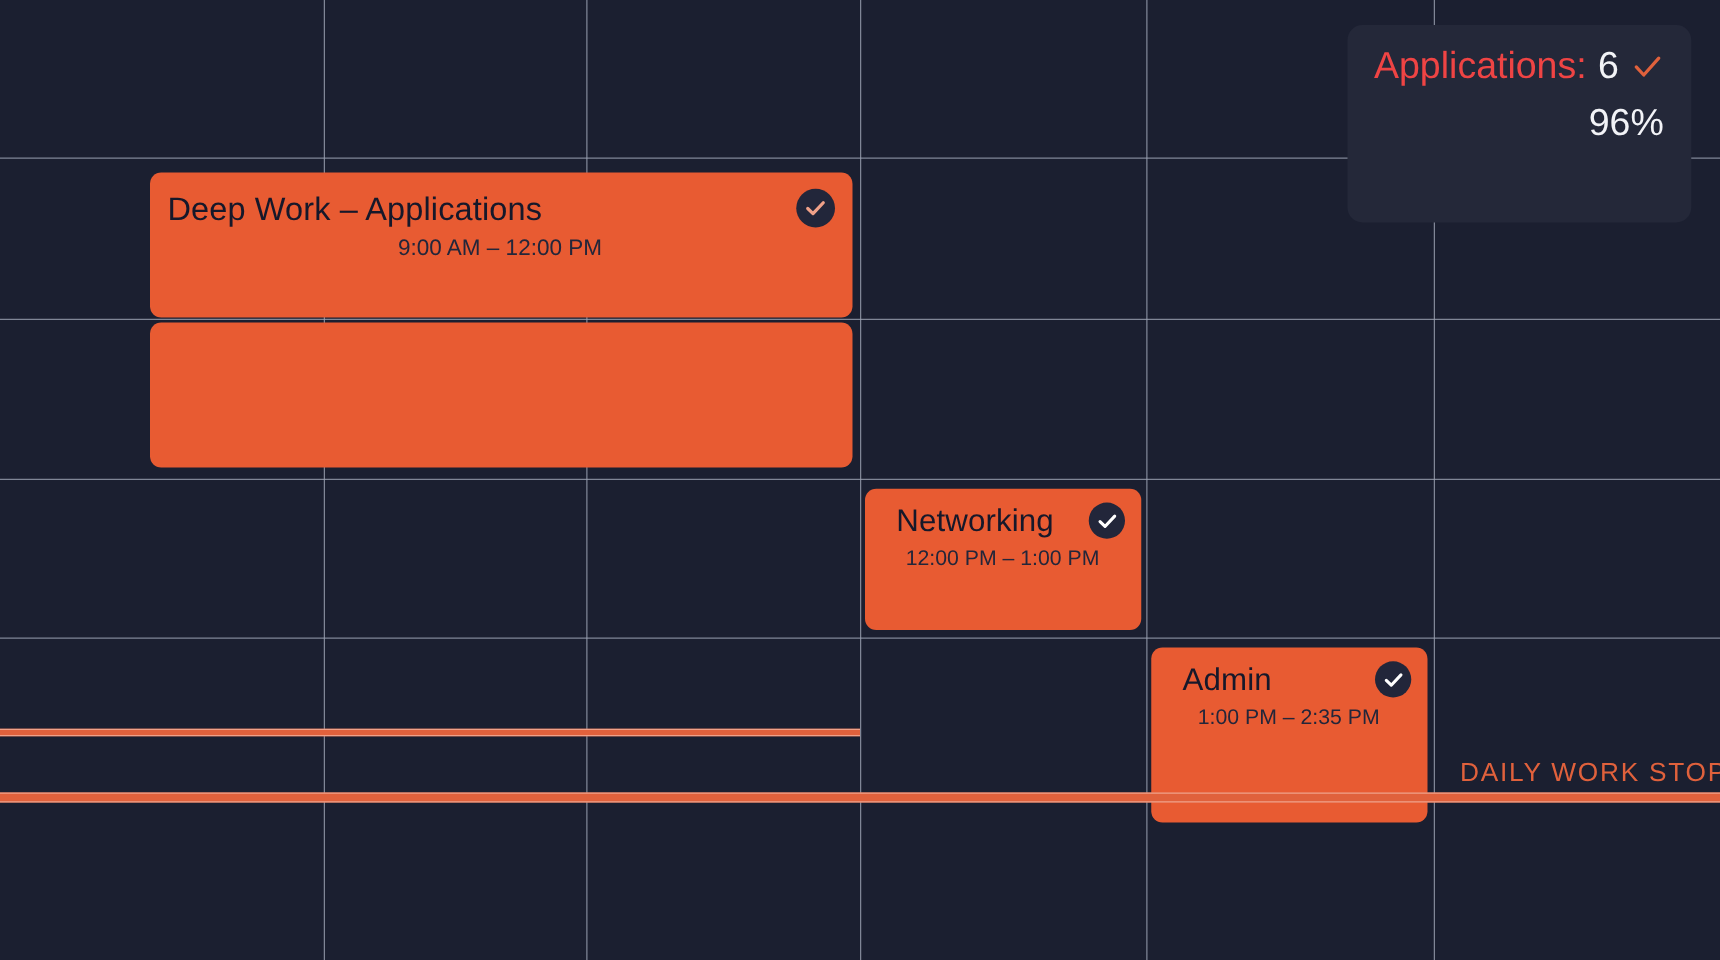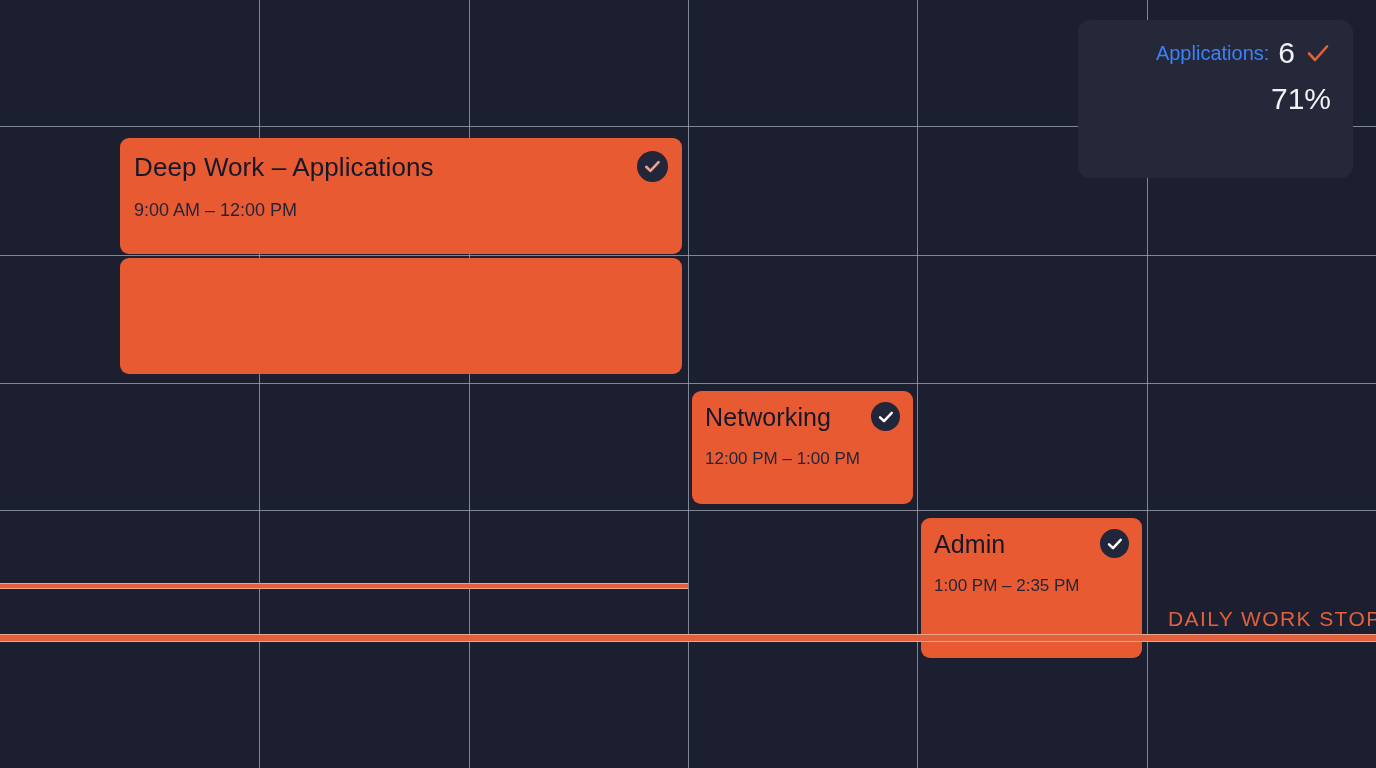--- a/index.html
+++ b/index.html
@@ -53,25 +53,26 @@
     color: #16182a;
     font-size: 26px;
     line-height: 32px;
     letter-spacing: 0.1px;
     white-space: nowrap;
   }
   .event .time {
     color: #23263a;
     font-size: 18px;
     line-height: 26px;
-    margin-top: 14px;
-    white-space: nowrap;
+    margin-top: 2px;
+    white-space: nowrap;
+    text-align: center;
   }
   .event.small { padding: 11px 14px 0 13px; }
-  .event.small .title { font-size: 25px; line-height: 30px; }
+  .event.small .title { font-size: 25px; line-height: 30px; margin-left: 12px; }
   .event.small .time  { font-size: 17px; line-height: 25px; }
 
   .check-badge {
     position: absolute;
     top: 13px;
     right: 14px;
     width: 31px;
     height: 31px;
     border-radius: 50%;
     background: #22263a;
@@ -119,22 +120,22 @@
     text-align: right;
   }
   .stats-row {
     display: flex;
     align-items: center;
     justify-content: flex-end;
     height: 46px;
     white-space: nowrap;
   }
   .stats-label {
-    color: #3b82f6;
-    font-size: 20px;
+    color: #ef4444;
+    font-size: 30px;
     line-height: 34px;
   }
   .stats-value {
     color: #f2f3f7;
     font-size: 30px;
     line-height: 34px;
     margin-left: 9px;
   }
   .stats-check {
     margin-left: 10px;
@@ -207,18 +208,18 @@
       <span class="stats-value">6</span>
       <span class="stats-check">
         <svg width="26" height="26" viewBox="0 0 26 26" aria-hidden="true">
           <path d="M4 13.5 L10 20 L22 6.5" fill="none" stroke="#e0613c" stroke-width="2.6" stroke-linecap="round" stroke-linejoin="round"></path>
         </svg>
       </span>
     </div>
 
 
     <div class="stats-row">
-      <span class="stats-value">71%</span>
+      <span class="stats-value">96%</span>
     </div>
 
   </div>
 
 </div>
 
 </body></html>

